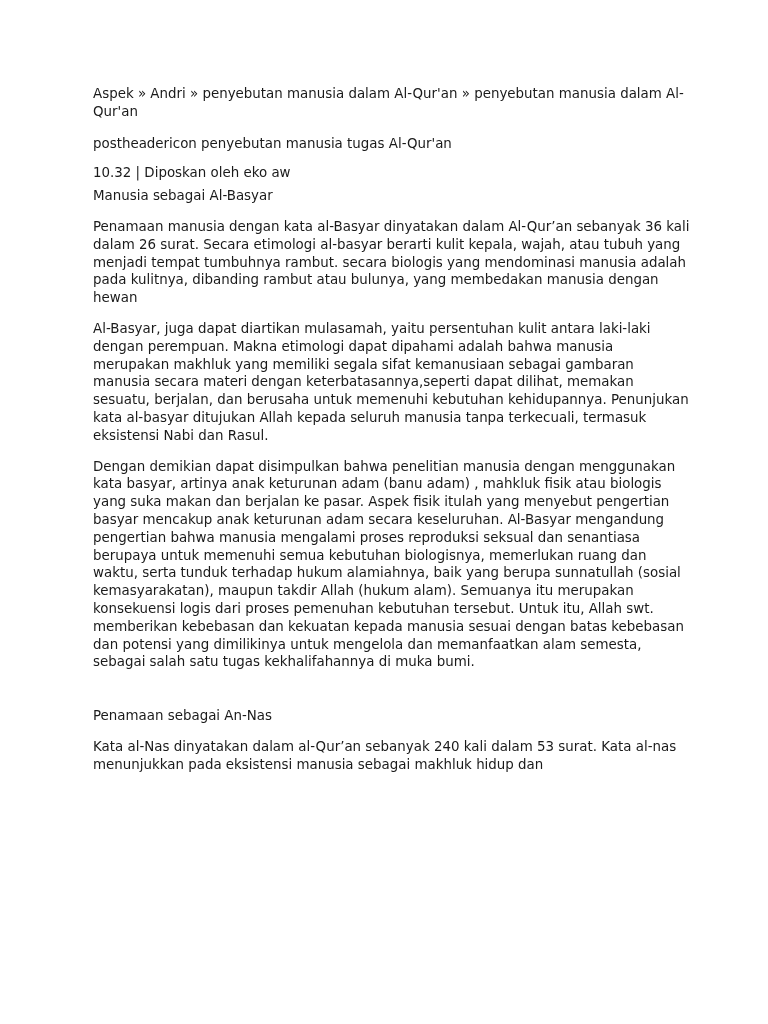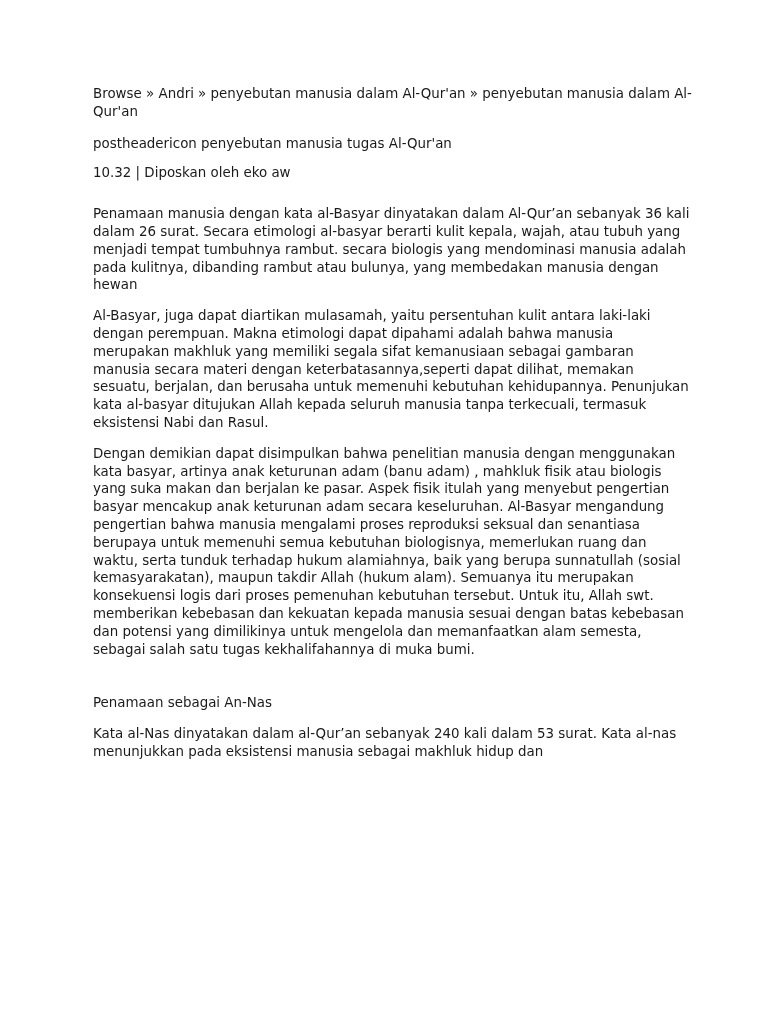--- a/index.html
+++ b/index.html
@@ -21,40 +21,41 @@
       position: absolute;
       left: 93px;
       top: 85px;
       width: 600px;
     }
     p {
       margin: 0;
     }
     .breadcrumb { margin-bottom: 14px; }
     .post-title { margin-bottom: 12px; }
-    .post-meta { margin-bottom: 23px; }
+    .post-meta { margin-bottom: 5px; }
     .copyright { margin-bottom: 72px; }
     .section-heading { margin-bottom: 13px; }
     .para { margin-bottom: 13px; }
     .para.last-in-section { margin-bottom: 36px; }
     .crumb-sep { padding: 0 0; }
   </style>
 </head>
 <body>
 
 <div class="page">
 
-  <p class="breadcrumb"><span>Browse</span><span class="crumb-sep"> » </span><span>Andri</span><span class="crumb-sep"> » </span><span>penyebutan manusia dalam Al-Qur'an</span><span class="crumb-sep"> » </span><span>penyebutan manusia dalam Al-Qur'an</span></p>
+  <p class="breadcrumb"><span>Aspek</span><span class="crumb-sep"> » </span><span>Andri</span><span class="crumb-sep"> » </span><span>penyebutan manusia dalam Al-Qur'an</span><span class="crumb-sep"> » </span><span>penyebutan manusia dalam Al-Qur'an</span></p>
 
   <p class="post-title">postheadericon penyebutan manusia tugas Al-Qur'an</p>
 
   <p class="post-meta">10.32 | Diposkan oleh eko aw</p>
 
 
   <div>
+    <p class="section-heading">Manusia sebagai Al-Basyar</p>
     <p class="para">Penamaan manusia dengan kata al-Basyar dinyatakan dalam Al-Qur’an sebanyak 36 kali dalam 26 surat. Secara etimologi al-basyar berarti kulit kepala, wajah, atau tubuh yang menjadi tempat tumbuhnya rambut. secara biologis yang mendominasi manusia adalah pada kulitnya, dibanding rambut atau bulunya, yang membedakan manusia dengan hewan</p>
     <p class="para">Al-Basyar, juga dapat diartikan mulasamah, yaitu persentuhan kulit antara laki-laki dengan perempuan. Makna etimologi dapat dipahami adalah bahwa manusia merupakan makhluk yang memiliki segala sifat kemanusiaan sebagai gambaran manusia secara materi dengan keterbatasannya,seperti dapat dilihat, memakan sesuatu, berjalan, dan berusaha untuk memenuhi kebutuhan kehidupannya. Penunjukan kata al-basyar ditujukan Allah kepada seluruh manusia tanpa terkecuali, termasuk eksistensi Nabi dan Rasul.</p>
     <p class="para last-in-section">Dengan demikian dapat disimpulkan bahwa penelitian manusia dengan menggunakan kata basyar, artinya anak keturunan adam (banu adam) , mahkluk fisik atau biologis yang suka makan dan berjalan ke pasar. Aspek fisik itulah yang menyebut pengertian basyar mencakup anak keturunan adam secara keseluruhan. Al-Basyar mengandung pengertian bahwa manusia mengalami proses reproduksi seksual dan senantiasa berupaya untuk memenuhi semua kebutuhan biologisnya, memerlukan ruang dan waktu, serta tunduk terhadap hukum alamiahnya, baik yang berupa sunnatullah (sosial kemasyarakatan), maupun takdir Allah (hukum alam). Semuanya itu merupakan konsekuensi logis dari proses pemenuhan kebutuhan tersebut. Untuk itu, Allah swt. memberikan kebebasan dan kekuatan kepada manusia sesuai dengan batas kebebasan dan potensi yang dimilikinya untuk mengelola dan memanfaatkan alam semesta, sebagai salah satu tugas kekhalifahannya di muka bumi.</p>
   </div>
 
   <div>
     <p class="section-heading">Penamaan sebagai An-Nas</p>
     <p class="para">Kata al-Nas dinyatakan dalam al-Qur’an sebanyak 240 kali dalam 53 surat. Kata al-nas menunjukkan pada eksistensi manusia sebagai makhluk hidup dan</p>
   </div>
 

